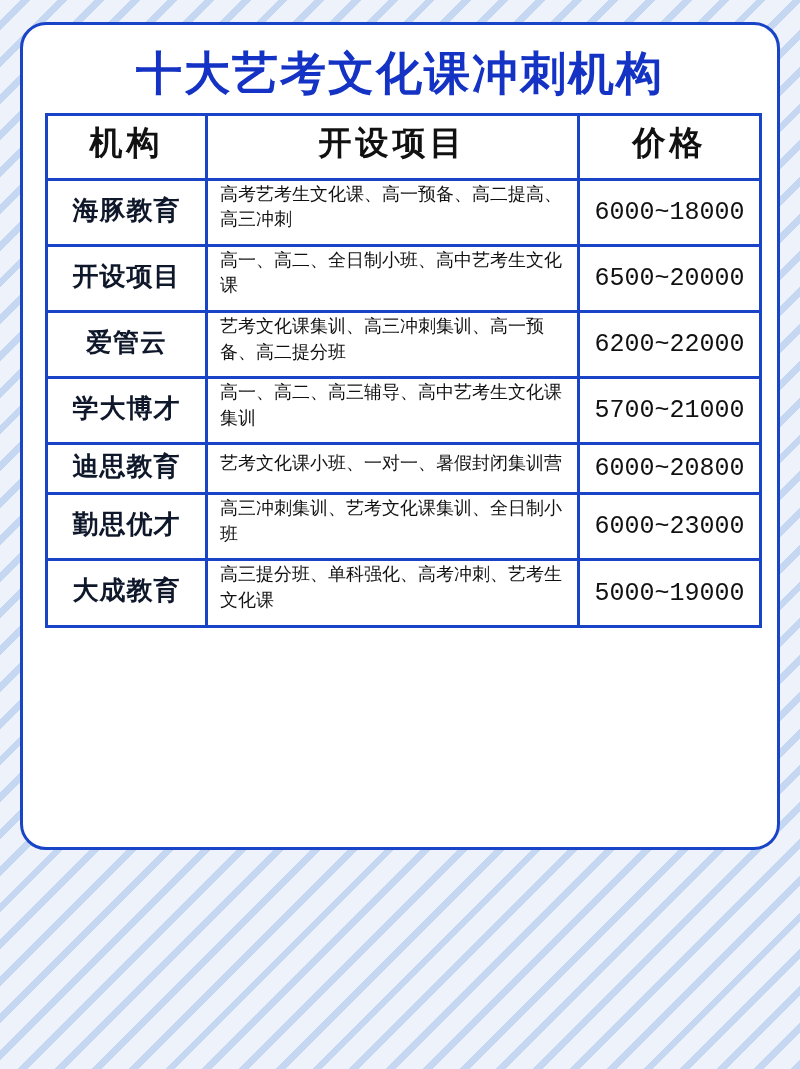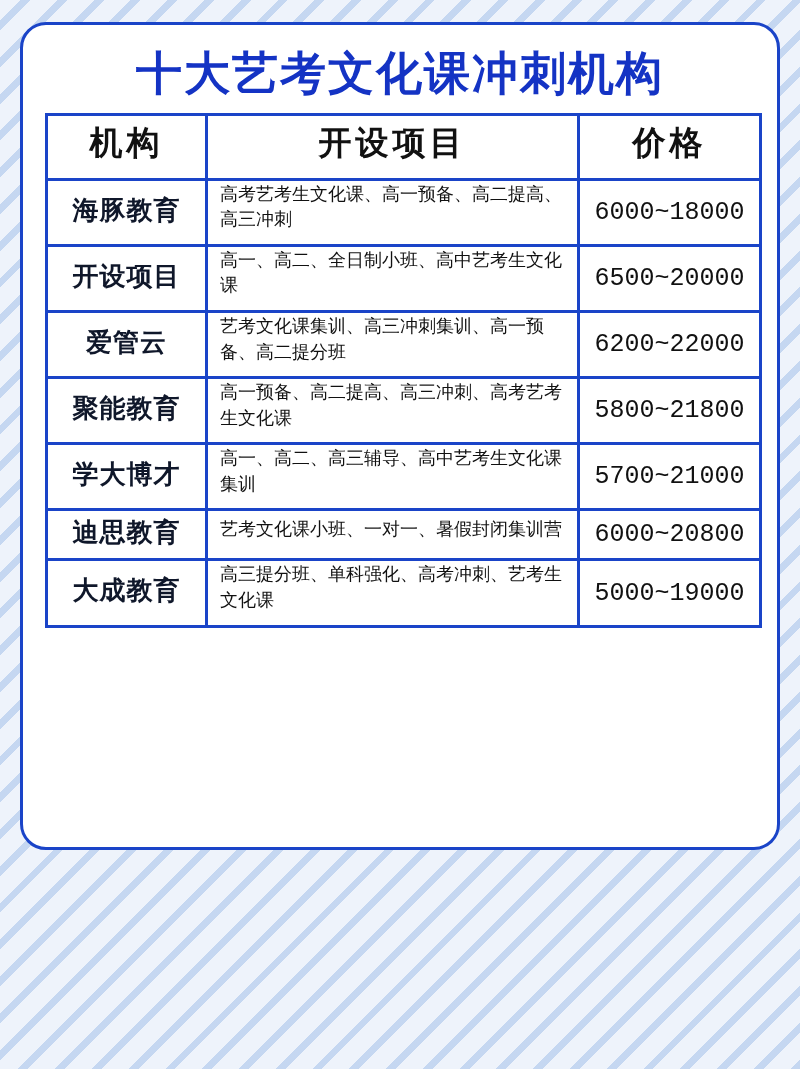--- a/index.html
+++ b/index.html
@@ -142,33 +142,33 @@
           <td class="org">开设项目</td>
           <td class="prog">高一、高二、全日制小班、高中艺考生文化课</td>
           <td class="price">6500~20000</td>
         </tr>
         <tr>
           <td class="org">爱管云</td>
           <td class="prog">艺考文化课集训、高三冲刺集训、高一预备、高二提分班</td>
           <td class="price">6200~22000</td>
         </tr>
         <tr>
-          <td class="org">聚能教育</td>
-          <td class="prog">高一预备、高二提高、高三冲刺、高考艺考生文化课</td>
-          <td class="price">5800~21800</td>
-        </tr>
-        <tr>
           <td class="org">学大博才</td>
           <td class="prog">高一、高二、高三辅导、高中艺考生文化课集训</td>
           <td class="price">5700~21000</td>
         </tr>
         <tr>
           <td class="org">迪思教育</td>
           <td class="prog">艺考文化课小班、一对一、暑假封闭集训营</td>
           <td class="price">6000~20800</td>
+        </tr>
+        <tr>
+          <td class="org">勤思优才</td>
+          <td class="prog">高三冲刺集训、艺考文化课集训、全日制小班</td>
+          <td class="price">6000~23000</td>
         </tr>
         <tr>
           <td class="org">大成教育</td>
           <td class="prog">高三提分班、单科强化、高考冲刺、艺考生文化课</td>
           <td class="price">5000~19000</td>
         </tr>
       </tbody>
     </table>
 
   </div>

